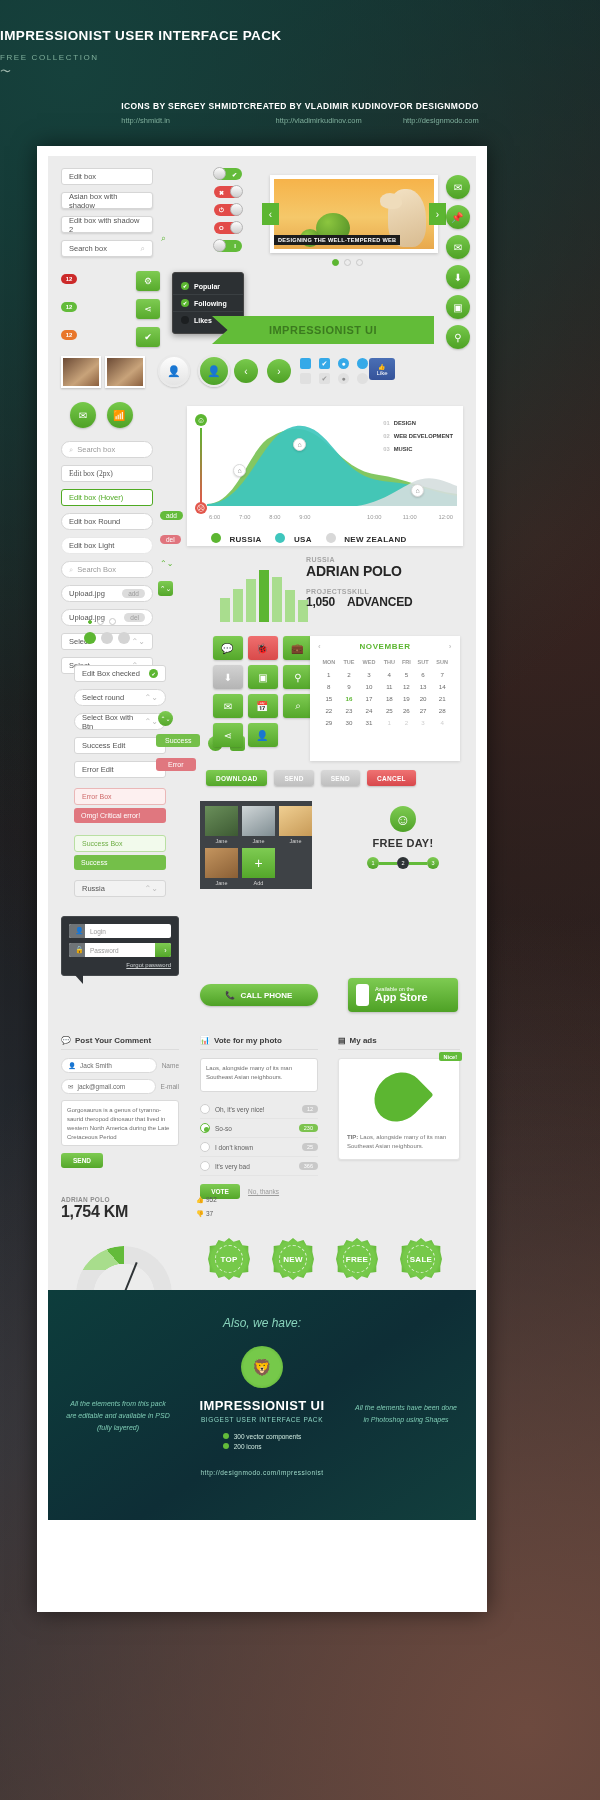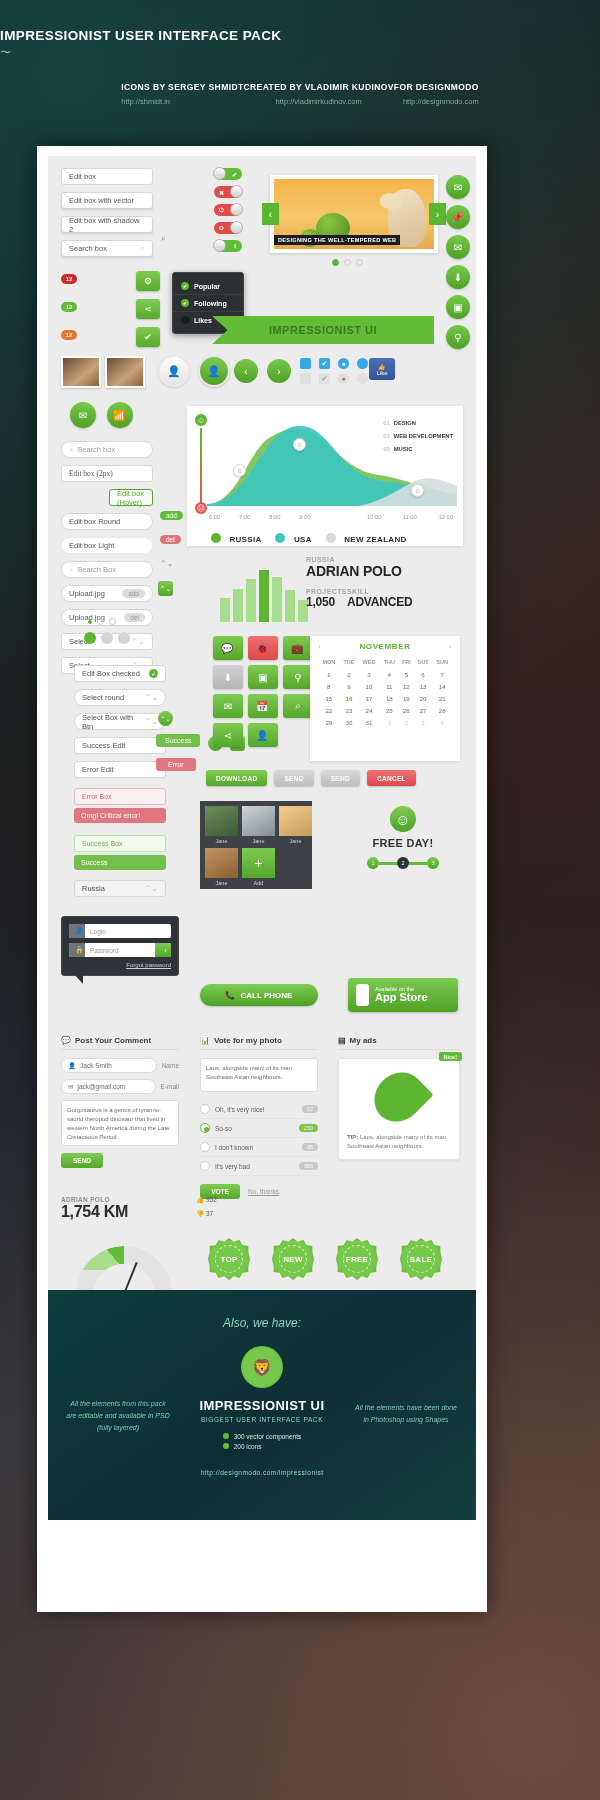--- a/index.html
+++ b/index.html
@@ -342,20 +342,21 @@
   .f-r{ position:absolute; right:18px; top:112px; width:104px; font-size:7px;
     line-height:1.7; color:#7fcbb4; font-style:italic;}
 </style>
 </head>
 <body>
 
 <div class="page">
 
   <div class="hdr">
     <h1>IMPRESSIONIST USER INTERFACE PACK</h1>
+    <div class="sub">FREE COLLECTION</div>
     <div class="swirl">〜</div>
   </div>
   <div class="credits">
     <div class="credit">
       <div class="t">ICONS BY SERGEY SHMIDT</div>
       <div class="u">http://shmidt.in</div>
     </div>
     <div class="credit">
       <div class="t">CREATED BY VLADIMIR KUDINOV</div>
       <div class="u">http://vladimirkudinov.com</div>
@@ -367,21 +368,21 @@
   </div>
 
   <div class="sheet">
     <div class="inner">
 
       <div class="col-left">
         <div class="txtbox">
           <span>Edit box</span>
           </div>
         <div class="txtbox sh">
-          <span>Edit box with vector</span>
+          <span>Asian box with shadow</span>
           </div>
         <div class="txtbox sh">
           <span>Edit box with shadow 2</span>
           </div>
         <div class="txtbox sh">
           <span>Search box</span>
           <span class="rt">⌕</span>
           </div>
       </div>
       <div style="position:absolute;left:113px;top:77px;color:#5cb631;font-size:9px;">⌕</div>
@@ -500,21 +501,21 @@
       </div>
 
       <div style="position:absolute;left:13px;top:285px;width:92px;">
         <div class="txtbox round" style="margin-bottom:7px;">
           <span style="color:#bdbdbd;margin-right:4px;">⌕</span>
           <span class="ph">Search box</span>
           </div>
         <div class="txtbox thick" style="margin-bottom:7px;">
           <span>Edit box (2px)</span>
           </div>
-        <div class="txtbox hov" style="margin-bottom:7px;margin-left:48px;">
+        <div class="txtbox hov" style="margin-bottom:7px;">
           <span>Edit box (Hover)</span>
           </div>
         <div class="txtbox round" style="margin-bottom:7px;">
           <span>Edit box Round</span>
           </div>
         <div class="txtbox round" style="margin-bottom:7px;border-color:#e8e8e8;">
           <span>Edit box Light</span>
           </div>
         <div class="txtbox round" style="margin-bottom:7px;">
           <span style="color:#c9c9c9;margin-right:4px;">⌕</span>

